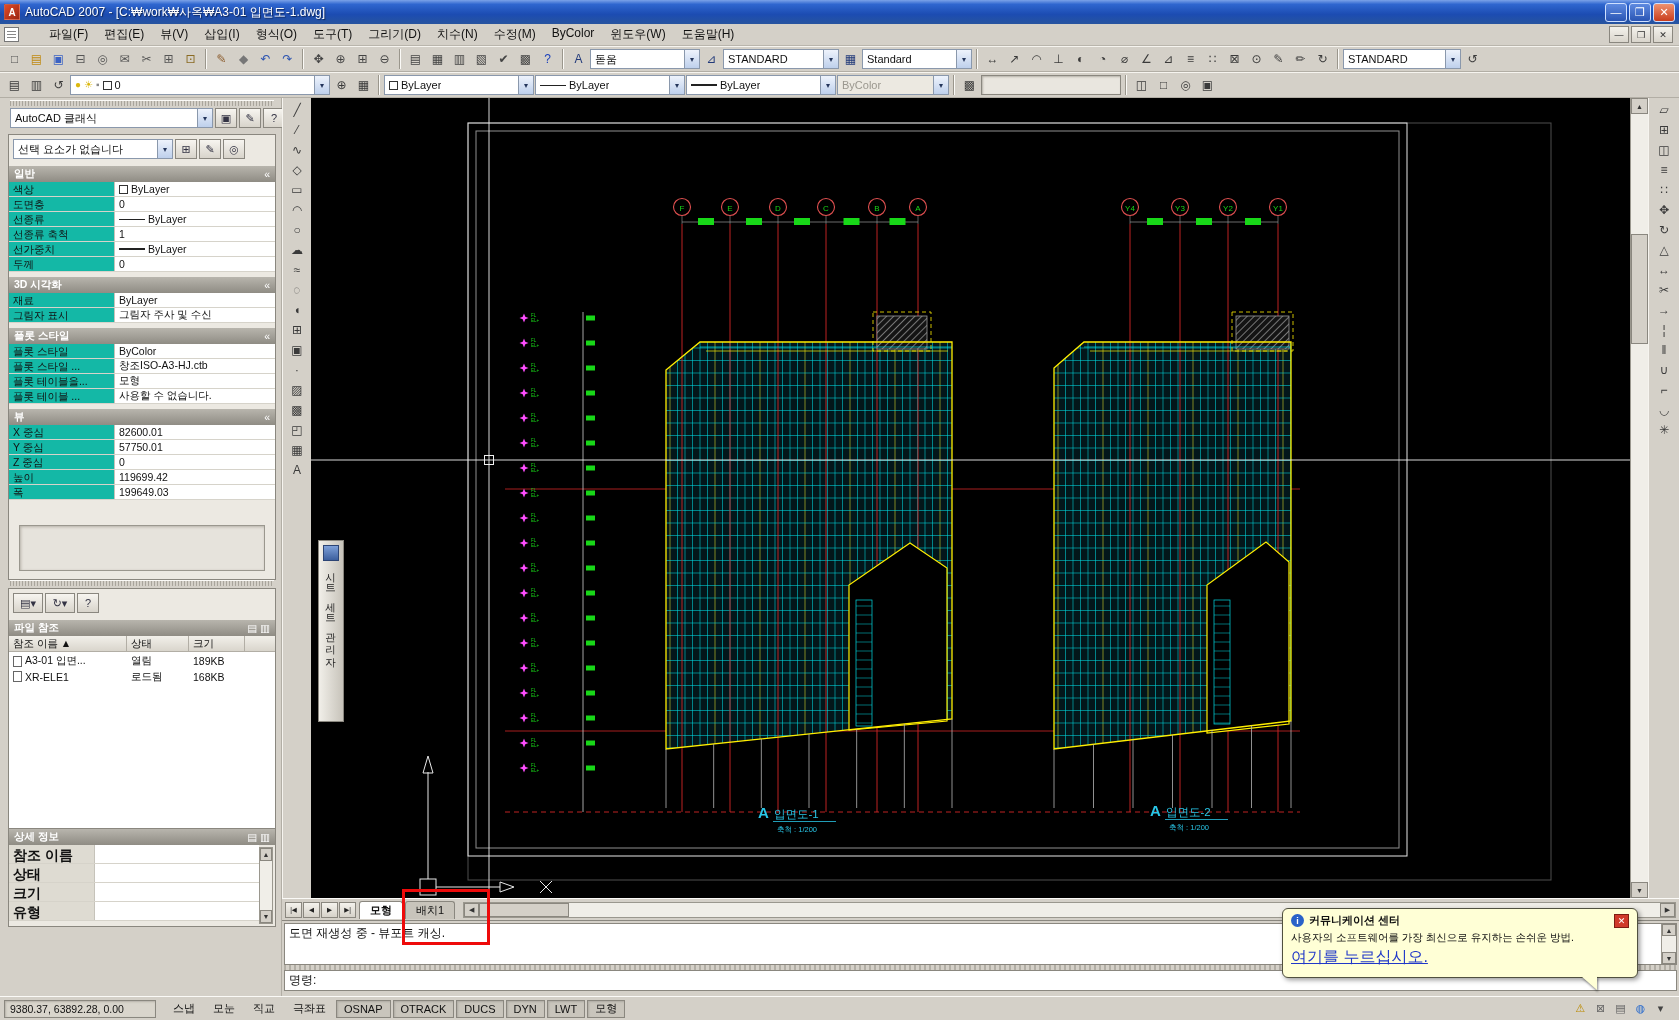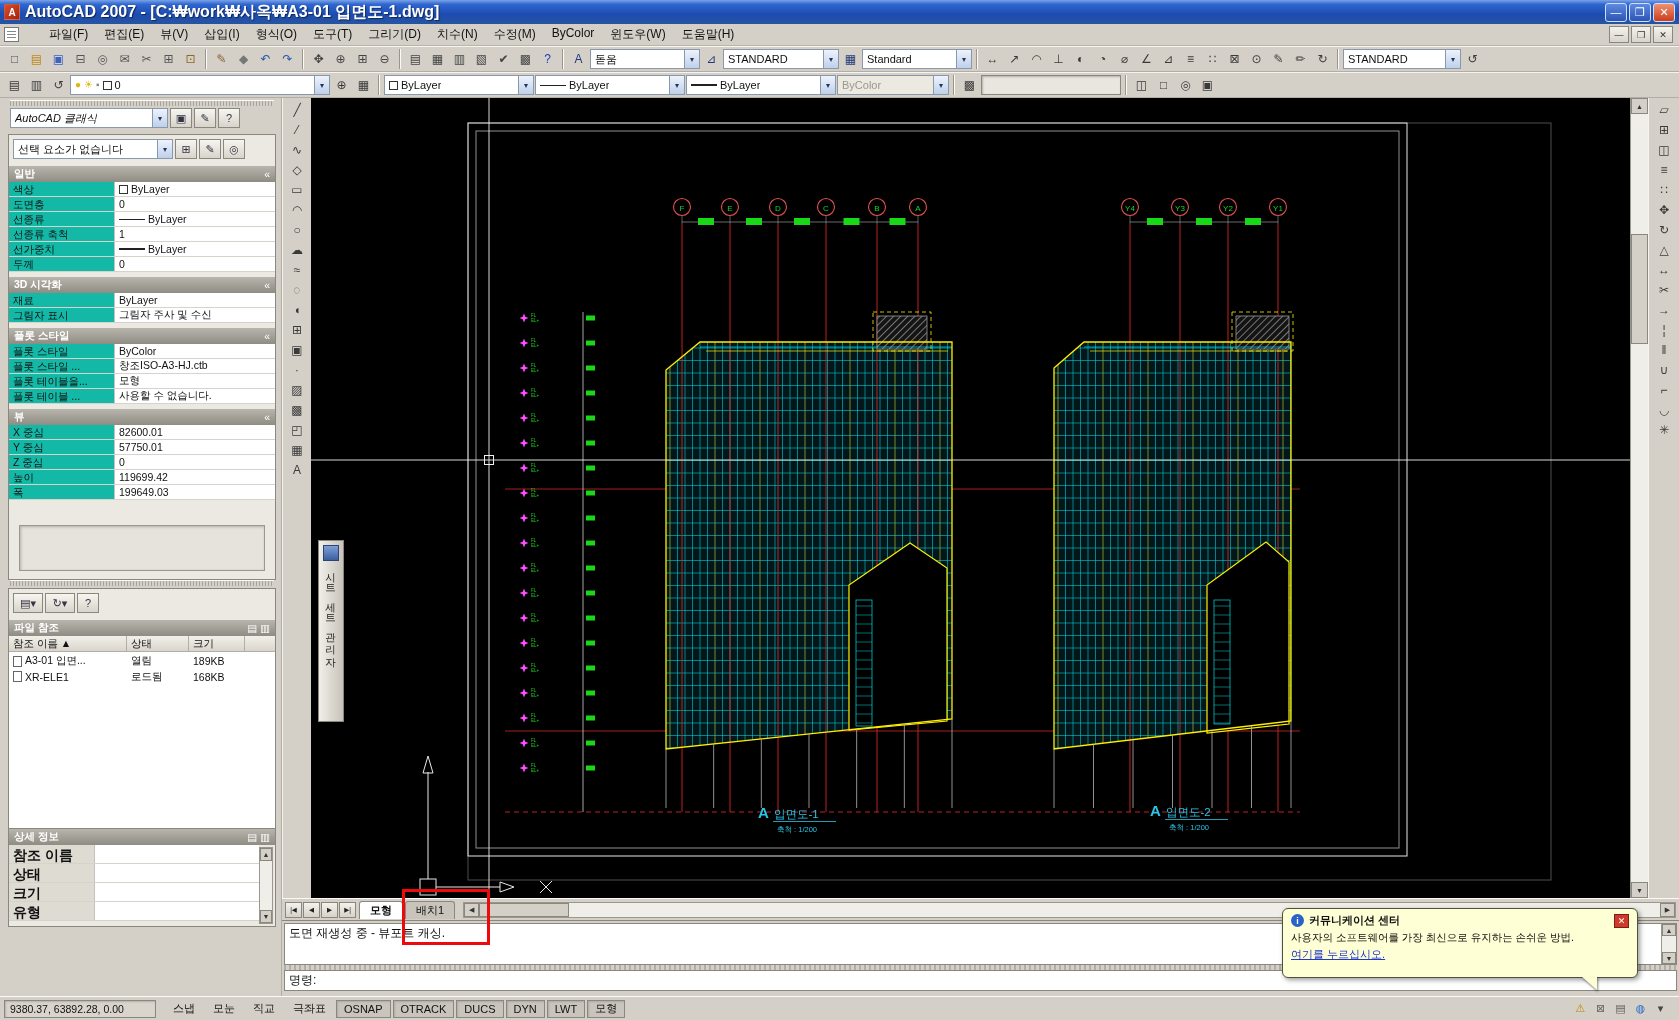--- a/index.html
+++ b/index.html
@@ -5,21 +5,21 @@
 *{margin:0;padding:0;box-sizing:border-box;font-family:"Liberation Sans","DejaVu Sans",sans-serif;}
 body{background:#555;}
 #app{position:relative;width:1679px;height:1020px;background:#d4d0c8;overflow:hidden;font-size:11px;color:#111;}
 
 
 #titlebar{position:absolute;left:0;top:0;width:1679px;height:24px;
  background:linear-gradient(180deg,#7ba2e8 0%,#2f66cf 18%,#1c4cb2 60%,#27549f 100%);
  display:flex;align-items:center;padding:0 4px;color:#fff;}
 #titlebar .appico{width:16px;height:16px;background:linear-gradient(135deg,#e04a2a,#9c2510);border:1px solid #fff3;margin-right:5px;
  display:flex;align-items:center;justify-content:center;color:#fff;font-size:10px;font-weight:bold;}
-#titlebar .ttl{font-size:16px;font-weight:bold;text-shadow:1px 1px 1px #0008;white-space:nowrap;overflow:hidden;flex:1;}
+#titlebar .ttl{font-size:12px;font-weight:normal;text-shadow:1px 1px 1px #0008;white-space:nowrap;overflow:hidden;flex:1;}
 .winbtn{width:22px;height:19px;margin-left:2px;border:1px solid #cfe0ff;border-radius:3px;display:flex;align-items:center;justify-content:center;
  color:#fff;font-size:11px;background:linear-gradient(180deg,#5e8ae0,#2a55b4);}
 .winbtn.close{background:linear-gradient(180deg,#ee9270,#c93d1d);}
 
 
 #menubar{position:absolute;left:0;top:24px;width:1679px;height:22px;background:#d4d0c8;border-bottom:1px solid #b9b5ac;
  display:flex;align-items:center;padding:0 2px;}
 #menubar .docico{width:15px;height:15px;background:#fff;border:1px solid #777;margin:0 5px 0 2px;position:relative;}
 #menubar .docico:after{content:"";position:absolute;left:2px;top:3px;width:9px;height:1px;box-shadow:0 3px 0 #888,0 6px 0 #888;background:#888;}
 .menu-item{padding:3px 8px;font-size:12px;cursor:default;}
@@ -124,21 +124,21 @@
 
 #balloon{position:absolute;left:1282px;top:908px;width:356px;height:70px;background:#ffffd6;border:1px solid #50503f;
  border-radius:6px;z-index:60;padding:4px 8px;box-shadow:2px 2px 5px #0006;}
 #balloon .brow{display:flex;align-items:center;gap:5px;}
 #balloon .infoico{width:13px;height:13px;border-radius:50%;background:#2a62c8;color:#fff;font-size:9px;font-weight:bold;
  display:flex;align-items:center;justify-content:center;flex:none;}
 #balloon .btitle{font-size:11px;font-weight:bold;}
 #balloon .bclose{margin-left:auto;width:15px;height:14px;background:#d03a2a;border:1px solid #7e1d12;color:#fff;font-size:9px;
  display:flex;align-items:center;justify-content:center;}
 #balloon .bbody{font-size:10.5px;margin-top:3px;white-space:nowrap;overflow:hidden;}
-#balloon .blink{font-size:11px;color:#2038c8;text-decoration:underline;margin-top:2px;display:inline-block;}
+#balloon .blink{font-size:16px;color:#2038c8;text-decoration:underline;margin-top:2px;display:inline-block;}
 #balloon .tail{position:absolute;bottom:-13px;right:40px;width:0;height:0;border-left:16px solid transparent;border-top:14px solid #ffffd6;filter:drop-shadow(1px 2px 1px #0007);}
 
 
 #anno{position:absolute;left:402px;top:889px;width:88px;height:56px;border:3px solid #ee0a0a;z-index:70;}
 </style>
 </head>
 <body>
 
 <div id="app">
 
@@ -282,21 +282,21 @@
       <div class="tb" style="color: rgb(58, 58, 58);">◫</div>
       <div class="tb" style="color: rgb(58, 58, 58);">□</div>
       <div class="tb" style="color: rgb(58, 58, 58);">◎</div>
       <div class="tb" style="color: rgb(58, 58, 58);">▣</div>
     </div>
 
   <div id="leftdock">
     <div class="grip" style="top:2px;"></div>
 
     <div id="ws-row">
-      <div class="dd" style="width:158px;font-style:italic;">
+      <div class="dd" style="width:203px;">
         <span class="ddv">AutoCAD 클래식</span>
         <span class="ar">▾</span>
       </div>
       <div class="smbtn">▣</div>
       <div class="smbtn">✎</div>
       <div class="smbtn">?</div>
     </div>
 
     <div class="palette" id="props-palette">
       <div class="palrow">

